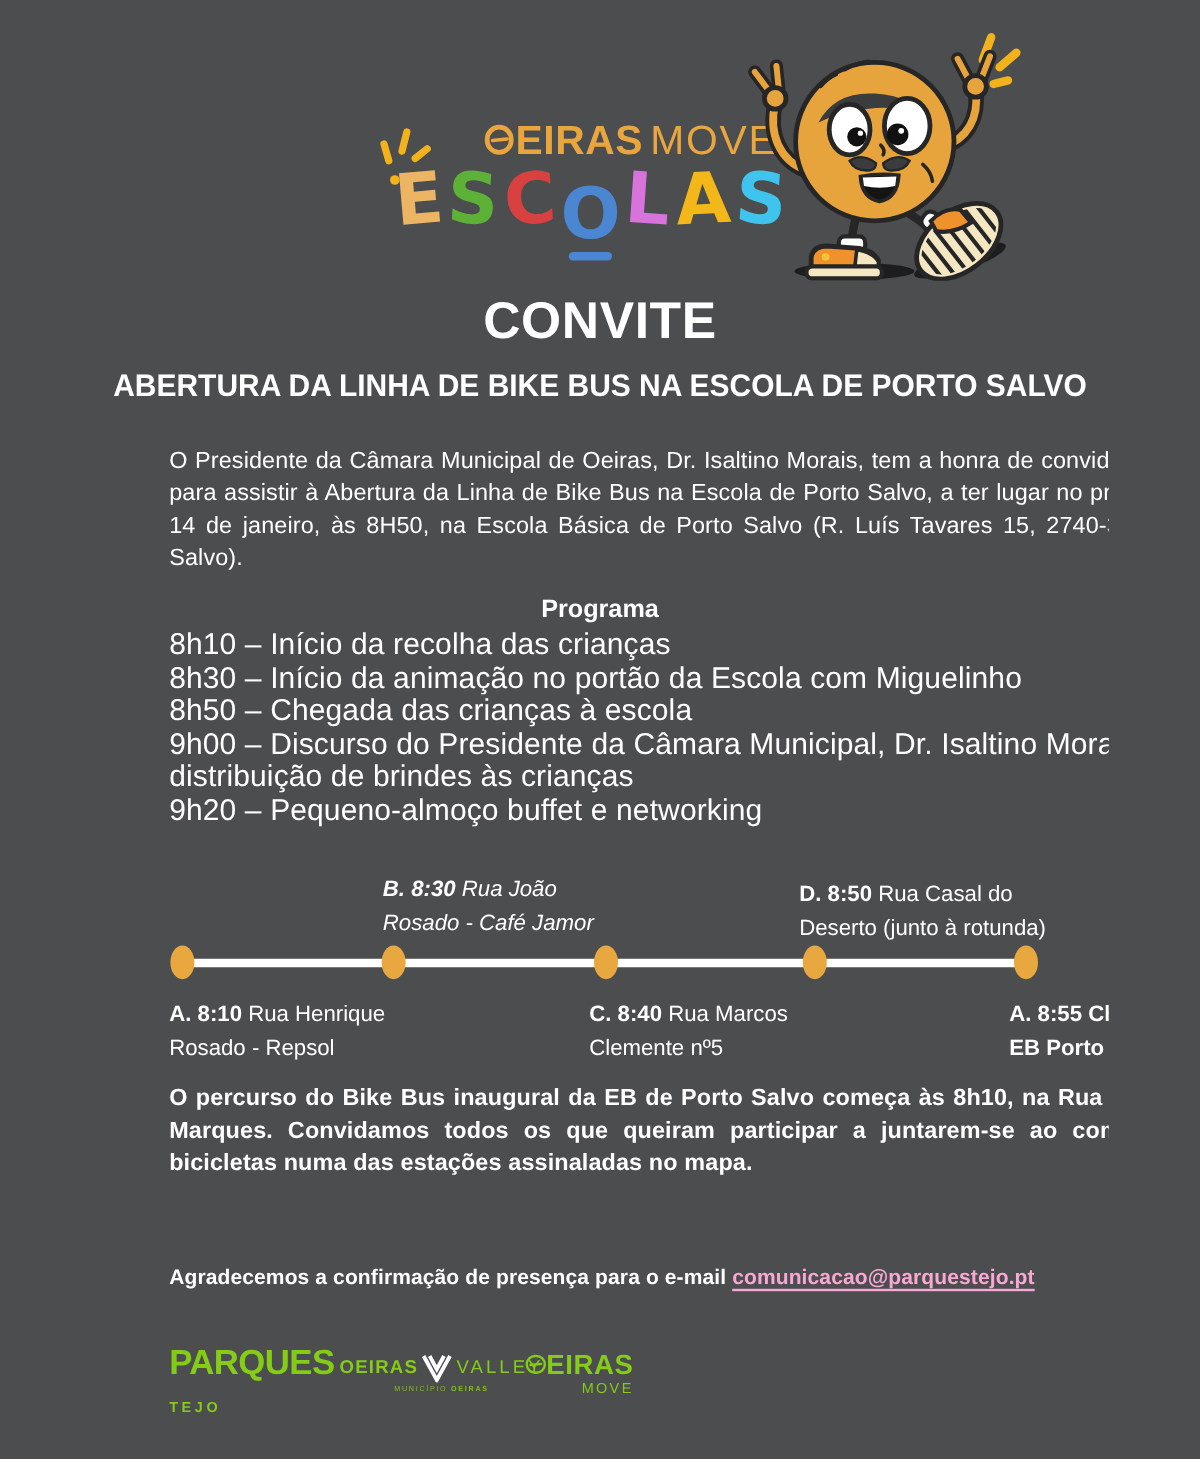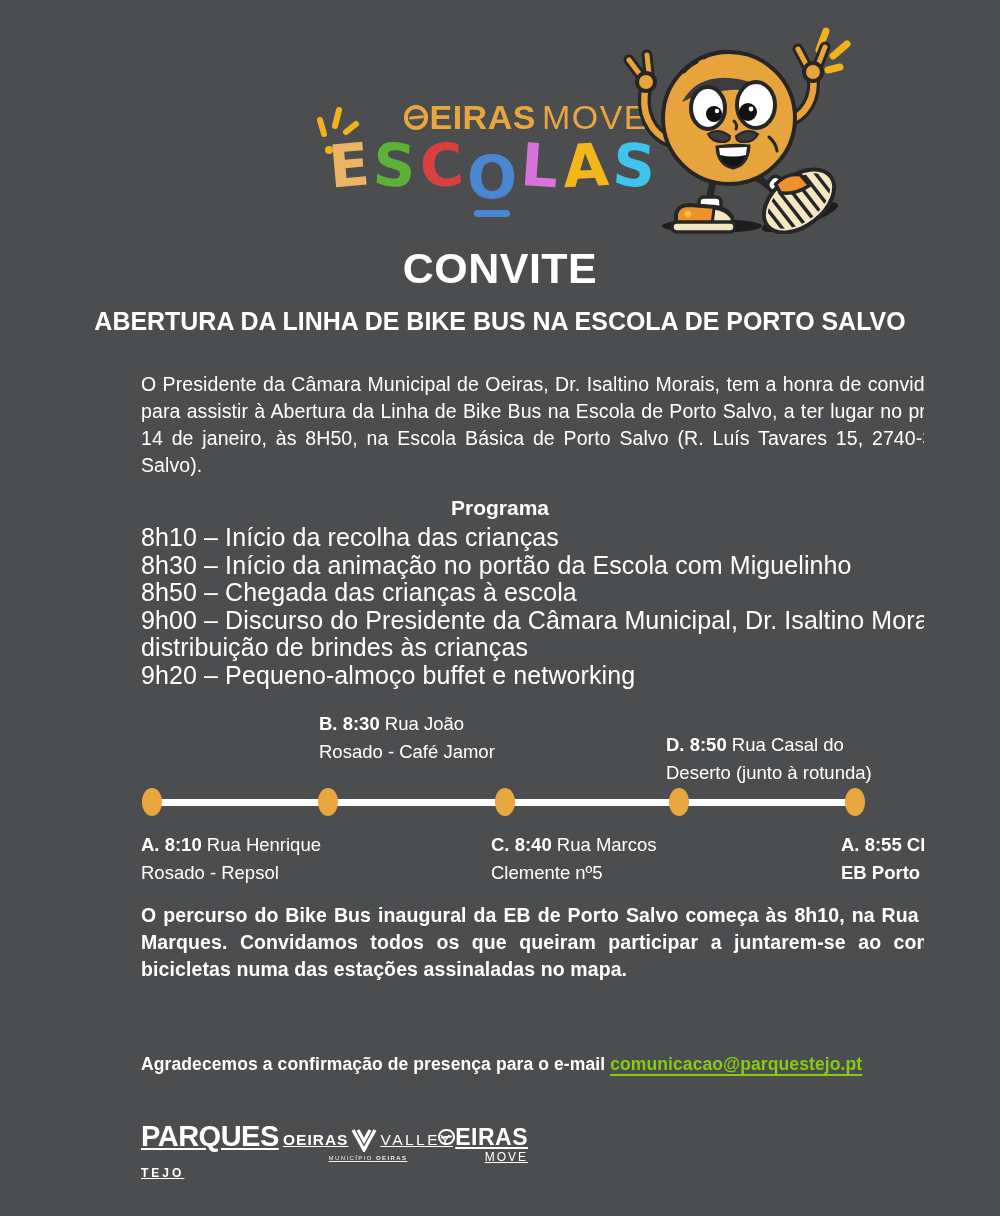--- a/index.html
+++ b/index.html
@@ -34,27 +34,27 @@
   .outro{position:absolute;top:902px;left:65px;width:870px;font-size:19.5px;font-weight:700;line-height:27px;
     text-align:justify;letter-spacing:.1px;}
   
   .route-line{position:absolute;left:76px;top:799px;width:703px;height:7px;background:#FFFFFF;border-radius:3px;}
   .dot{position:absolute;top:788px;width:20px;height:28px;border-radius:50%;background:#E9A83F;}
   .dot:nth-of-type(1){left:66px;} .dot:nth-of-type(2){left:242px;} .dot:nth-of-type(3){left:419px;}
   .dot:nth-of-type(4){left:593px;} .dot:nth-of-type(5){left:769px;}
   .stop-label{position:absolute;font-size:18.5px;line-height:28px;font-weight:400;white-space:nowrap;}
   .stop-label b{font-weight:700;}
   .stop-label.bold-all{font-weight:700;}
-  .stop-a{left:65px;top:831px;} .stop-b{left:243px;top:710px;} .stop-c{left:415px;top:831px;}
+  .stop-a{left:65px;top:831px;} .stop-b{left:243px;top:727px;font-style:italic;} .stop-c{left:415px;top:831px;}
   .stop-d{left:590px;top:731px;} .stop-e{left:765px;top:831px;}
   
   .rsvp{position:absolute;top:1054px;left:65px;font-size:17.5px;font-weight:700;letter-spacing:.1px;}
-  .rsvp a{color:#84cc16;text-decoration:underline;text-underline-offset:4px;text-decoration-thickness:1.5px;}
-  
-  .logo-block{position:absolute;color:#ffffff;text-decoration:underline;}
+  .rsvp a{color:#f9a8d4;text-decoration:underline;text-underline-offset:4px;text-decoration-thickness:1.5px;}
+  
+  .logo-block{position:absolute;color:#84cc16;}
   .lp{left:65px;top:1122px;}
   .lp .main{font-size:29px;font-weight:800;letter-spacing:-.5px;line-height:1;}
   .lp .sub{font-size:12px;font-weight:700;letter-spacing:3px;text-align:left;margin-top:15px;}
   .lv{left:207px;top:1128px;}
   .lv .row{display:flex;align-items:center;}
   .lv .main{font-size:15.5px;font-weight:800;letter-spacing:1px;}
   .lv .accent{font-size:15.5px;font-weight:300;letter-spacing:2.5px;}
   .lv .mark{margin:0 3px;display:inline-flex;}
   .lv .sub{font-size:6px;font-weight:400;letter-spacing:1.4px;text-align:center;margin-top:3px;opacity:.9;}
   .lv .sub b{font-weight:800;}

